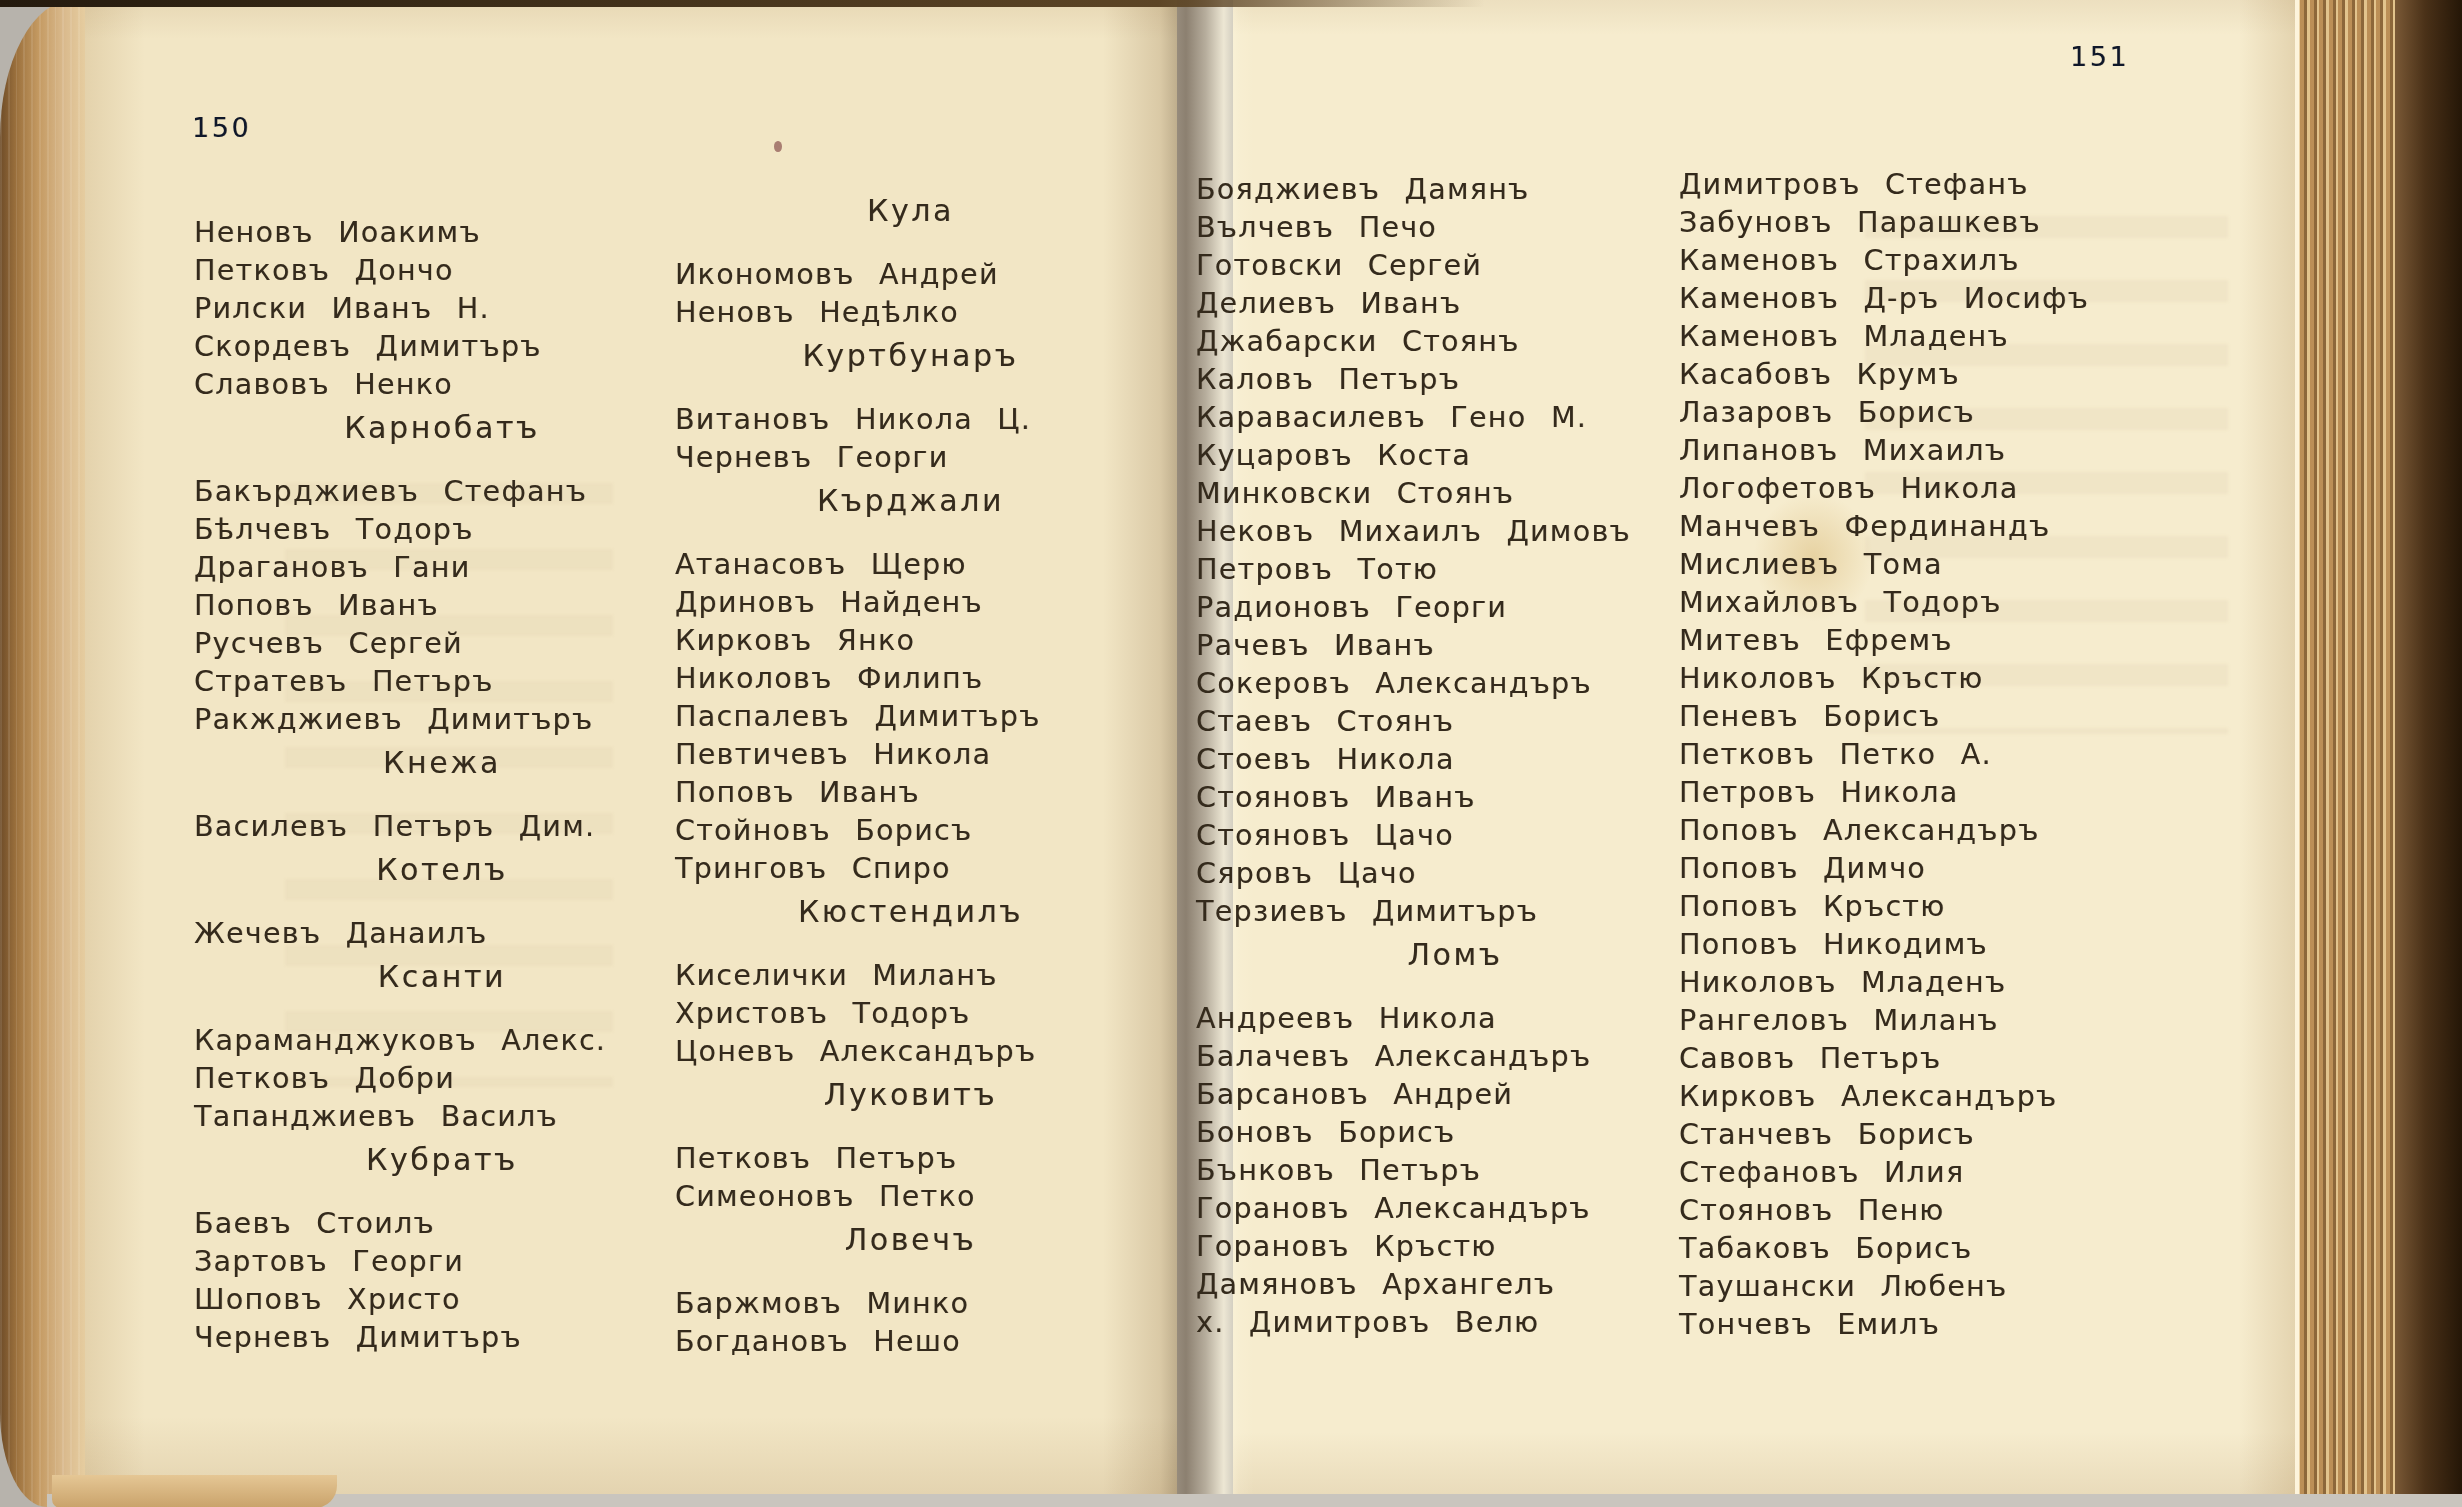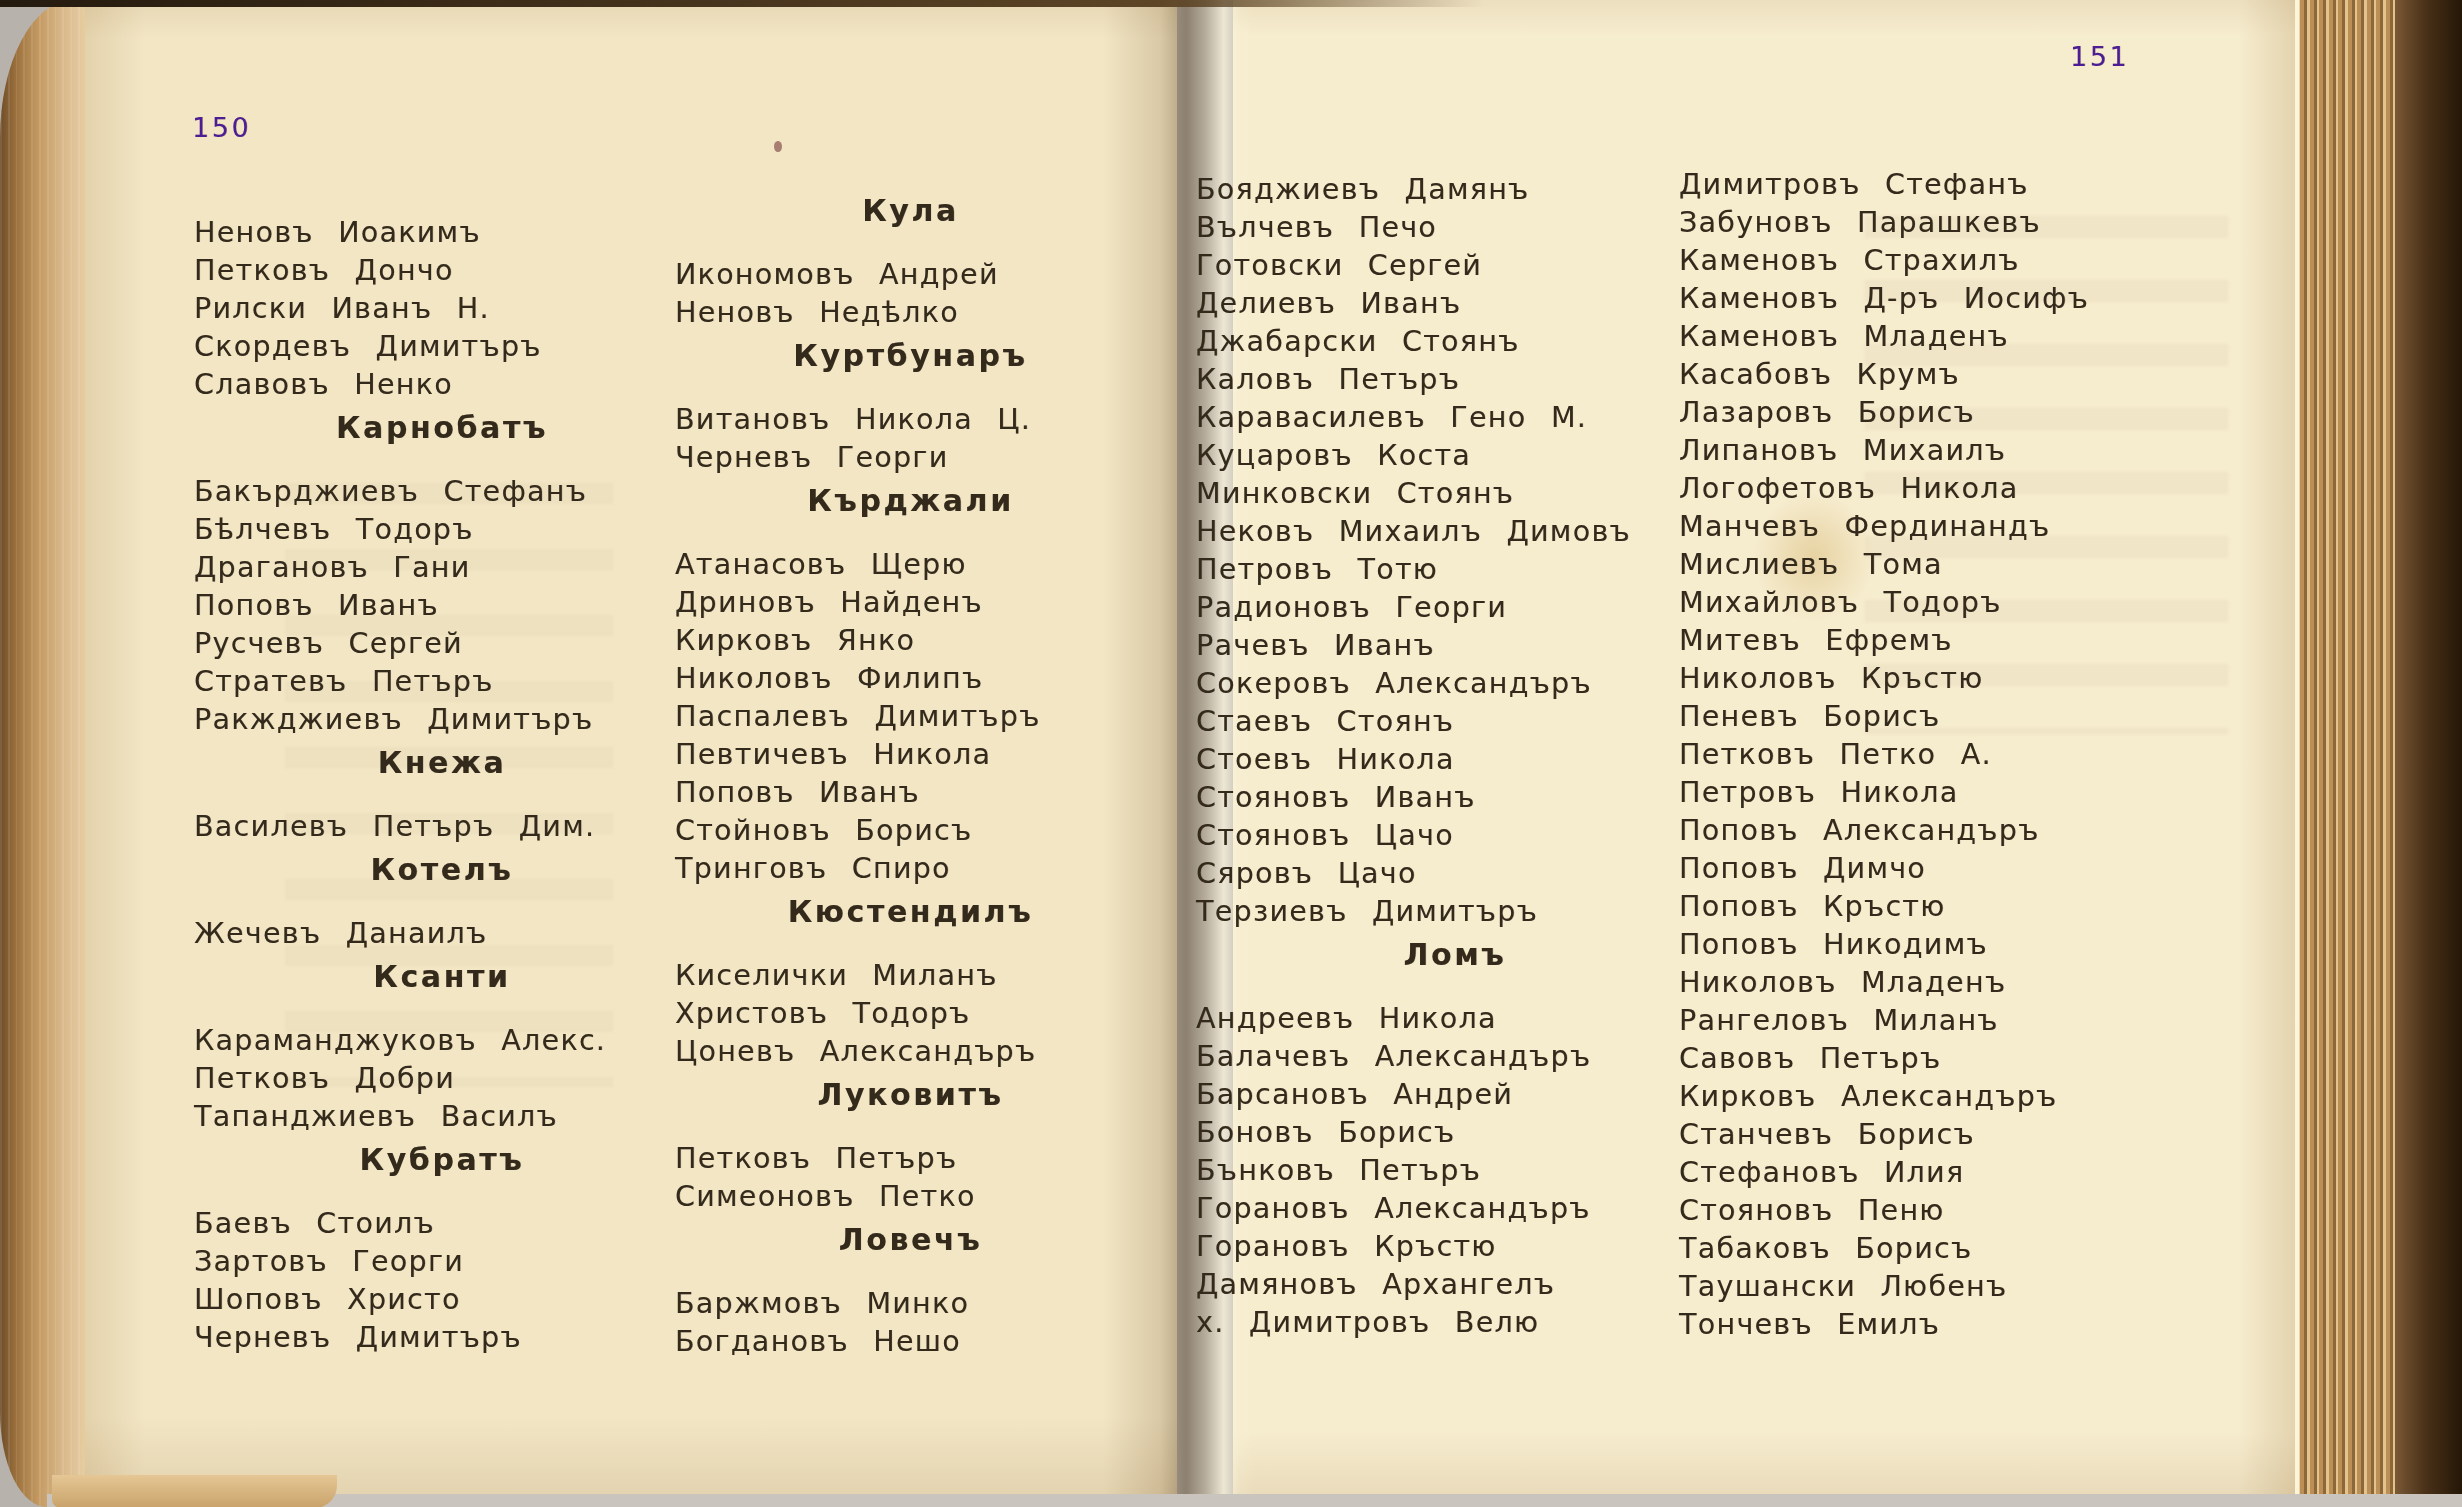--- a/index.html
+++ b/index.html
@@ -92,36 +92,36 @@
   .ghost2{
     left:285px;top:483px;width:328px;height:604px;
     background:
       repeating-linear-gradient(180deg, rgba(130,100,55,.045) 0 21px, rgba(0,0,0,0) 21px 66px);
     filter:blur(1.7px);
   }
 
   
   .pagenum{
     position:absolute;
-    font-size:27px;color:#4c1d95;letter-spacing:2.6px;
+    font-size:27px;color:#0f172a;letter-spacing:2.6px;
     text-shadow:0.4px 0.4px 0 rgba(40,30,15,.35);
   }
   .col{
     position:absolute;
     font-size:28.5px;line-height:38px;color:#342a1c;
     text-shadow:0.4px 0.4px 0 rgba(40,30,15,.30);
   }
   .name{
     white-space:nowrap;
     word-spacing:14px;
     letter-spacing:1.3px;
   }
   .header{
     text-align:center;
-    font-weight:700;
+    font-weight:400;
     font-size:30px;
     letter-spacing:2.6px;
     margin:5px 0 26px 0;
     white-space:nowrap;
   }
   .col > .header:first-child{margin-top:0;}
 
   #lcol1{left:194px;top:214px;width:496px;}
   #lcol2{left:675px;top:192px;width:471px;}
   #rcol1{left:1196px;top:171px;width:518px;}

